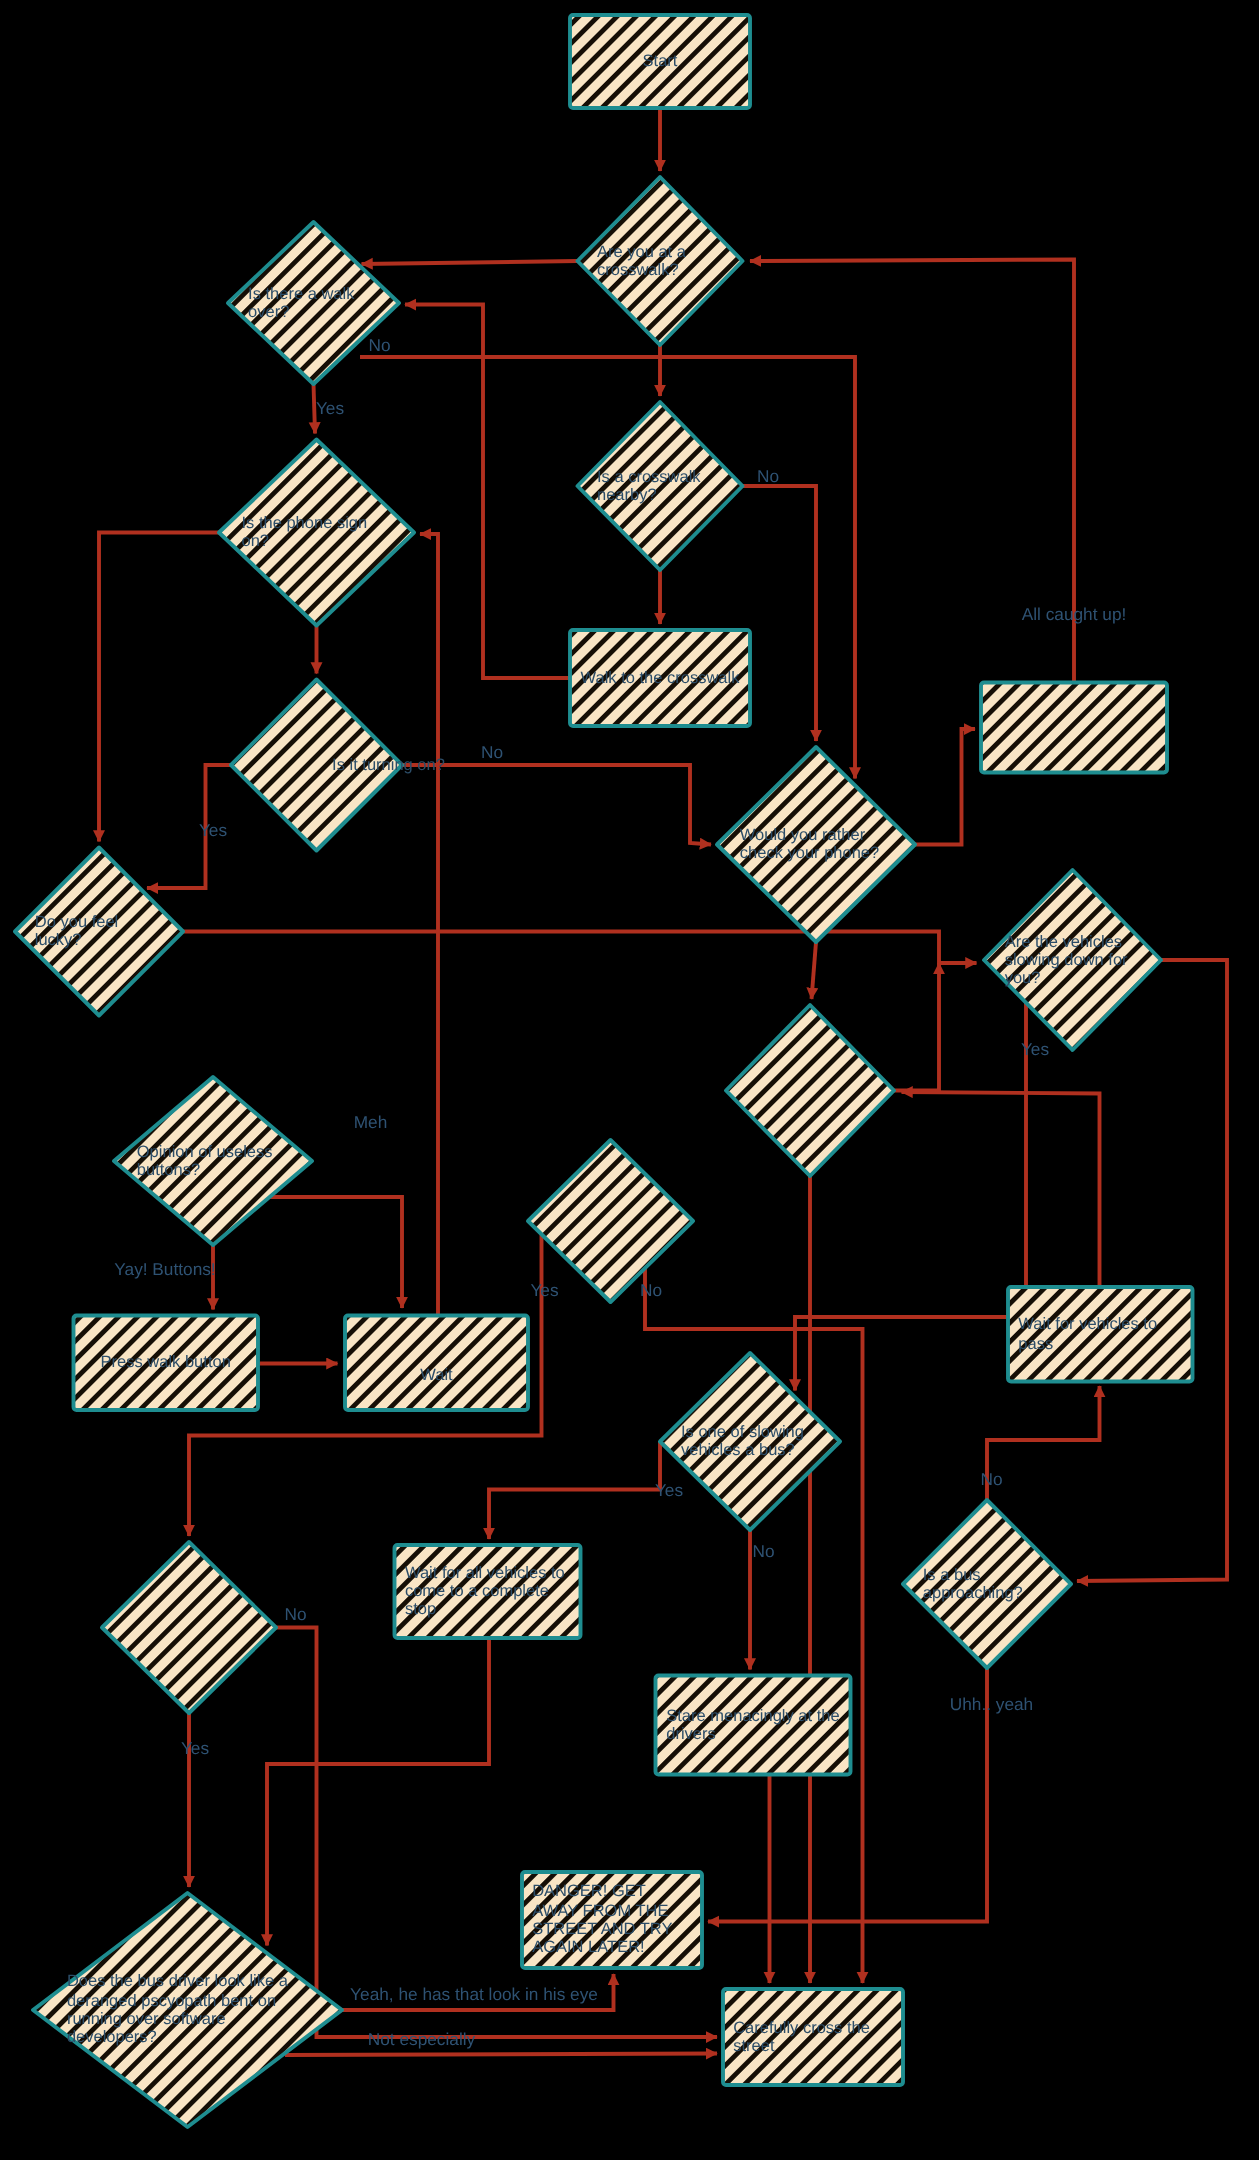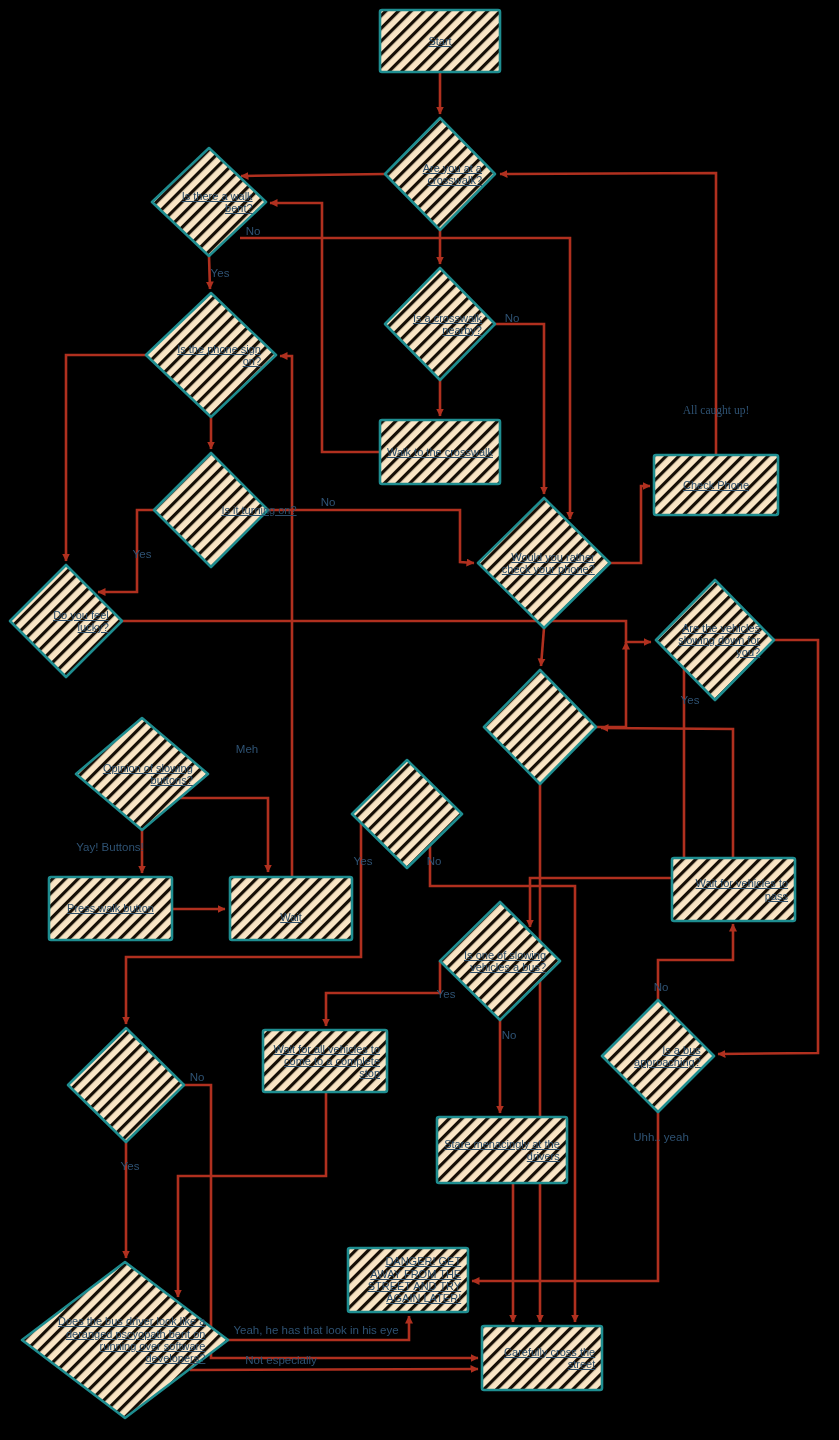--- a/index.html
+++ b/index.html
@@ -3,22 +3,22 @@
 <meta charset="utf-8">
 <style>
   html,body{margin:0;padding:0;background:#000;}
   #stage{
     position:relative;width:839px;height:1440px;background:#000;
     overflow:hidden;font-family:"Liberation Sans",sans-serif;
   }
   #diagram-svg{position:absolute;left:0;top:0;}
   .node-label{
     position:absolute;display:flex;align-items:center;justify-content:center;
-    text-align:right;color:#2c4d68;font-size:11px;line-height:1.12;
-    pointer-events:none;padding:2px;box-sizing:border-box;text-decoration:underline;
+    text-align:left;color:#2c4d68;font-size:11px;line-height:1.12;
+    pointer-events:none;padding:2px;box-sizing:border-box;
   }
   .edge-label{
     position:absolute;transform:translate(-50%,-50%);
     color:#2e5273;font-size:11.5px;white-space:nowrap;pointer-events:none;
   }
 </style>
 </head>
 <body>
 
 <div id="stage" style="width: 839px; height: 1440px; background: rgb(0, 0, 0);">
@@ -90,46 +90,45 @@
       <polygon points="658,1000 714,1056 658,1112 602,1056" fill="url(#hatch)" stroke="#1e8d90" stroke-width="2.6" stroke-linejoin="round"></polygon>
       <rect x="263" y="1030" width="124" height="62" rx="2" fill="url(#hatch)" stroke="#1e8d90" stroke-width="2.6" stroke-linejoin="round"></rect>
       <polygon points="126,1028 184,1085 126,1142 68,1085" fill="url(#hatch)" stroke="#1e8d90" stroke-width="2.6" stroke-linejoin="round"></polygon>
       <rect x="437" y="1117" width="130" height="66" rx="2" fill="url(#hatch)" stroke="#1e8d90" stroke-width="2.6" stroke-linejoin="round"></rect>
       <rect x="348" y="1248" width="120" height="64" rx="2" fill="url(#hatch)" stroke="#1e8d90" stroke-width="2.6" stroke-linejoin="round"></rect>
       <polygon points="125,1262 228,1340 125,1418 22,1340" fill="url(#hatch)" stroke="#1e8d90" stroke-width="2.6" stroke-linejoin="round"></polygon>
       <rect x="482" y="1326" width="120" height="64" rx="2" fill="url(#hatch)" stroke="#1e8d90" stroke-width="2.6" stroke-linejoin="round"></rect>
     </svg>
     <div class="node-label" style="left: 384.8px; top: 10px; width: 110.4px; height: 62px; color: rgb(44, 77, 104);">Start</div>
     <div class="node-label" style="left: 396px; top: 118px; width: 88px; height: 112px; color: rgb(44, 77, 104);">Are you at a crosswalk?</div>
-    <div class="node-label" style="left: 163.4px; top: 148px; width: 91.2px; height: 108px; color: rgb(44, 77, 104);">Is there a walk bent?</div>
+    <div class="node-label" style="left: 163.4px; top: 148px; width: 91.2px; height: 108px; color: rgb(44, 77, 104);">Is there a walk over?</div>
     <div class="node-label" style="left: 396px; top: 268px; width: 88px; height: 112px; color: rgb(44, 77, 104);">Is a crosswalk nearby?</div>
     <div class="node-label" style="left: 159px; top: 293px; width: 104px; height: 124px; color: rgb(44, 77, 104);">Is the phone sign on?</div>
     <div class="node-label" style="left: 384.8px; top: 420px; width: 110.4px; height: 64px; color: rgb(44, 77, 104);">Walk to the crosswalk</div>
-    <div class="node-label" style="left: 658.96px; top: 455px; width: 114.08px; height: 60px; color: rgb(44, 77, 104);">Check Phone</div>
     <div class="node-label" style="left: 165.4px; top: 453px; width: 91.2px; height: 114px; color: rgb(44, 77, 104); margin-left: 48px;">Is it turning on?</div>
     <div class="node-label" style="left: 491.2px; top: 498px; width: 105.6px; height: 130px; color: rgb(44, 77, 104);">Would you rather check your phone?</div>
     <div class="node-label" style="left: 21.2px; top: 565px; width: 89.6px; height: 112px; color: rgb(44, 77, 104);">Do you feel lucky?</div>
     <div class="node-label" style="left: 667.8px; top: 580px; width: 94.4px; height: 120px; color: rgb(44, 77, 104);">Are the vehicles slowing down for you?</div>
-    <div class="node-label" style="left: 89.2px; top: 718px; width: 105.6px; height: 112px; color: rgb(44, 77, 104);">Opinion of slowing buttons?</div>
+    <div class="node-label" style="left: 89.2px; top: 718px; width: 105.6px; height: 112px; color: rgb(44, 77, 104);">Opinion of useless buttons?</div>
     <div class="node-label" style="left: 53.92px; top: 877px; width: 113.16px; height: 63px; color: rgb(44, 77, 104);">Press walk button</div>
     <div class="node-label" style="left: 234.88px; top: 877px; width: 112.24px; height: 81px; color: rgb(44, 77, 104);">Wait</div>
     <div class="node-label" style="left: 676.92px; top: 858px; width: 113.16px; height: 63px; color: rgb(44, 77, 104);">Wait for vehicles to pass</div>
     <div class="node-label" style="left: 452px; top: 902px; width: 96px; height: 118px; color: rgb(44, 77, 104);">Is one of slowing vehicles a bus?</div>
     <div class="node-label" style="left: 613.2px; top: 1000px; width: 89.6px; height: 112px; color: rgb(44, 77, 104);">Is a bus approaching?</div>
     <div class="node-label" style="left: 267.96px; top: 1030px; width: 114.08px; height: 62px; color: rgb(44, 77, 104);">Wait for all vehicles to come to a complete stop</div>
     <div class="node-label" style="left: 442.2px; top: 1117px; width: 119.6px; height: 66px; color: rgb(44, 77, 104);">Stare menacingly at the drivers</div>
     <div class="node-label" style="left: 352.8px; top: 1248px; width: 110.4px; height: 64px; color: rgb(44, 77, 104);">DANGER! GET AWAY FROM THE STREET AND TRY AGAIN LATER!</div>
     <div class="node-label" style="left: 42.6px; top: 1262px; width: 164.8px; height: 156px; color: rgb(44, 77, 104);">Does the bus driver look like a deranged pscyopath bent on running over software developers?</div>
     <div class="node-label" style="left: 486.8px; top: 1326px; width: 110.4px; height: 64px; color: rgb(44, 77, 104);">Carefully cross the street</div>
     <div class="edge-label" style="left: 512px; top: 318px; color: rgb(46, 82, 115);">No</div>
     <div class="edge-label" style="left: 253px; top: 231px; color: rgb(46, 82, 115);">No</div>
     <div class="edge-label" style="left: 220px; top: 273px; color: rgb(46, 82, 115);">Yes</div>
     <div class="edge-label" style="left: 142px; top: 554px; color: rgb(46, 82, 115);">Yes</div>
     <div class="edge-label" style="left: 328px; top: 502px; color: rgb(46, 82, 115);">No</div>
-    <div class="edge-label" style="left: 716px; top: 410px; color: rgb(46, 82, 115); font-family: Liberation Serif, serif;">All caught up!</div>
+    <div class="edge-label" style="left: 716px; top: 410px; color: rgb(46, 82, 115);">All caught up!</div>
     <div class="edge-label" style="left: 690px; top: 700px; color: rgb(46, 82, 115);">Yes</div>
     <div class="edge-label" style="left: 661px; top: 987px; color: rgb(46, 82, 115);">No</div>
     <div class="edge-label" style="left: 661px; top: 1137px; color: rgb(46, 82, 115);">Uhh.. yeah</div>
     <div class="edge-label" style="left: 446px; top: 994px; color: rgb(46, 82, 115);">Yes</div>
     <div class="edge-label" style="left: 509px; top: 1035px; color: rgb(46, 82, 115);">No</div>
     <div class="edge-label" style="left: 363px; top: 861px; color: rgb(46, 82, 115);">Yes</div>
     <div class="edge-label" style="left: 434px; top: 861px; color: rgb(46, 82, 115);">No</div>
     <div class="edge-label" style="left: 110px; top: 847px; color: rgb(46, 82, 115);">Yay! Buttons!</div>
     <div class="edge-label" style="left: 229px; top: 749px; color: rgb(46, 82, 115); padding-left: 36px;">Meh</div>
     <div class="edge-label" style="left: 197px; top: 1077px; color: rgb(46, 82, 115);">No</div>

